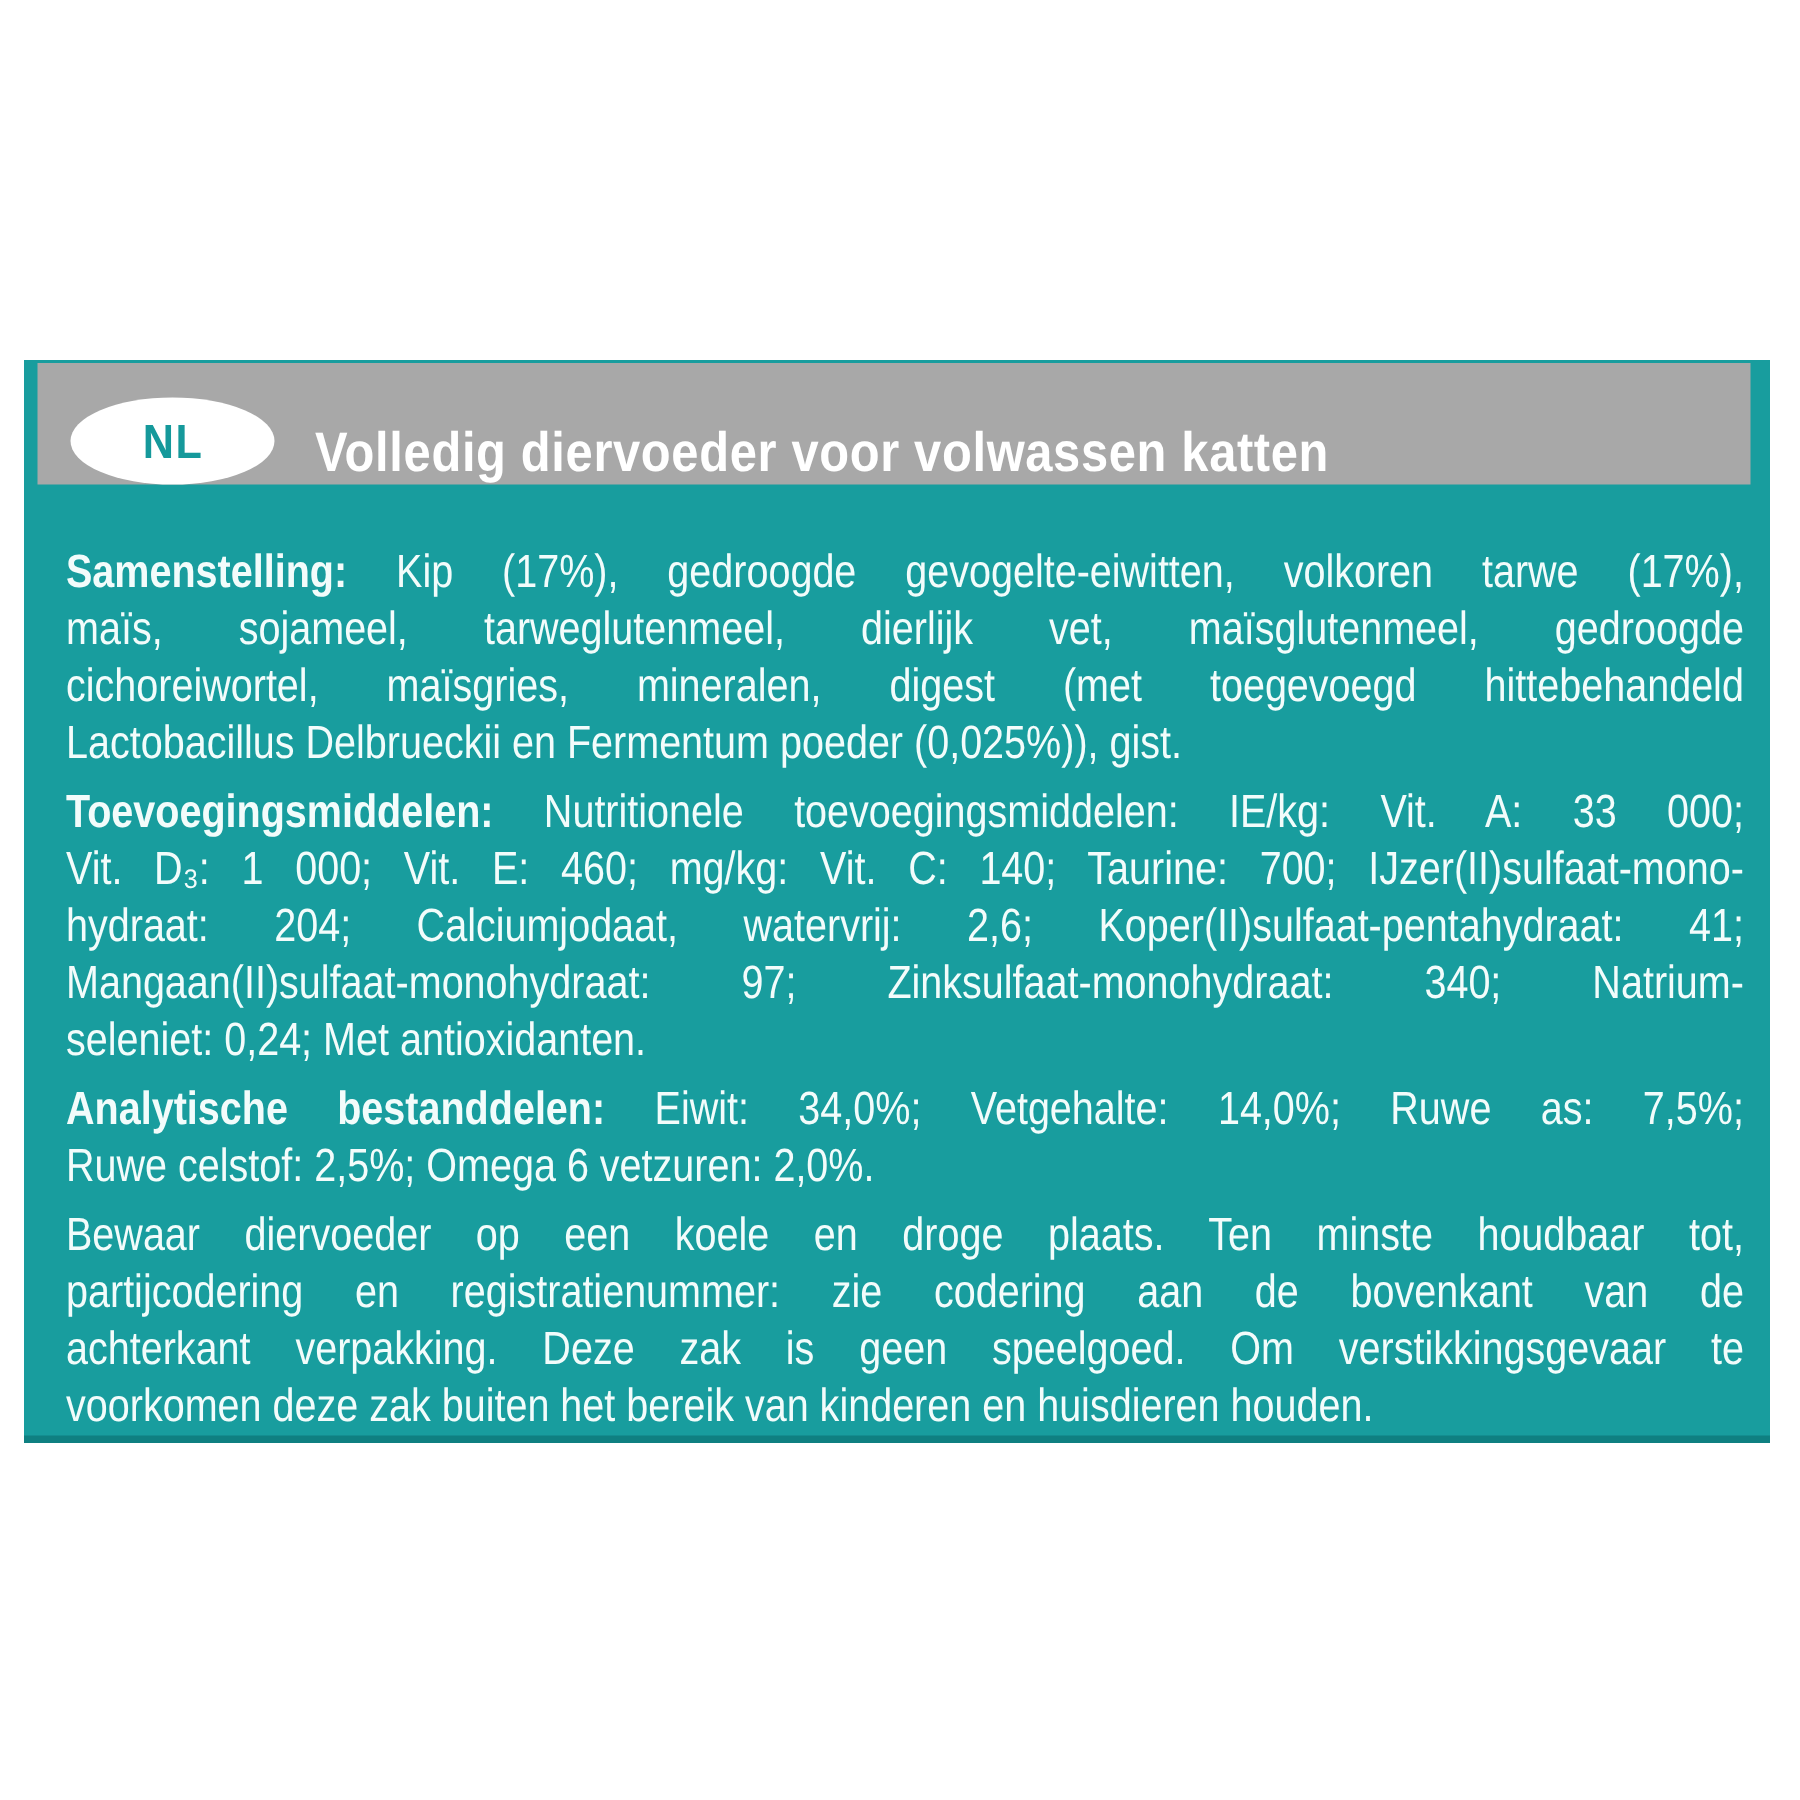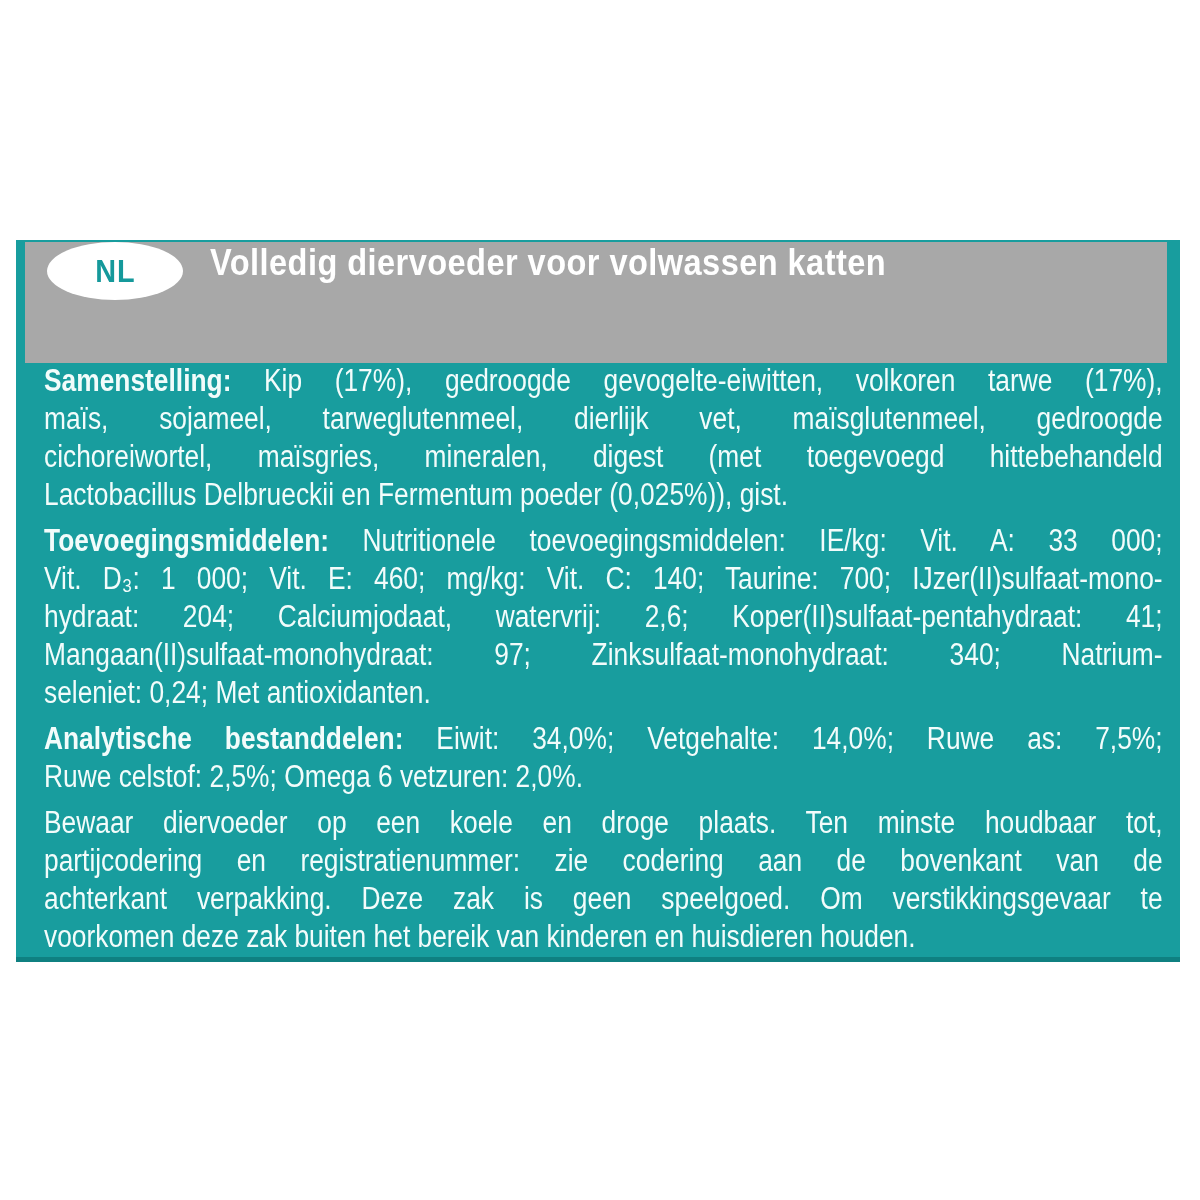--- a/index.html
+++ b/index.html
@@ -9,23 +9,23 @@
     font-family:"Liberation Sans","DejaVu Sans",sans-serif;
     overflow:hidden;position:relative;
   }
   .panel{
     position:absolute;left:16px;top:240px;width:1164px;height:722px;
     background:#189d9e;
     border-bottom:5px solid #0f8081;
     box-sizing:border-box;
   }
   .header-bar{
-    position:absolute;left:9px;right:13px;top:2px;height:121px;
+    position:absolute;left:9px;right:13px;top:2px;height:81px;
     background:#a8a8a8;
-    display:flex;align-items:flex-start;
+    display:flex;align-items:flex-end;
   }
   .lang-oval{
     width:136px;height:58px;border-radius:50%;
     background:#ffffff;margin-left:22px;flex:0 0 auto;
     display:flex;align-items:center;justify-content:center;
   }
   .lang-oval span{
     color:#15999b;font-weight:700;font-size:32px;letter-spacing:1px;
     transform:scaleX(0.9);
   }

